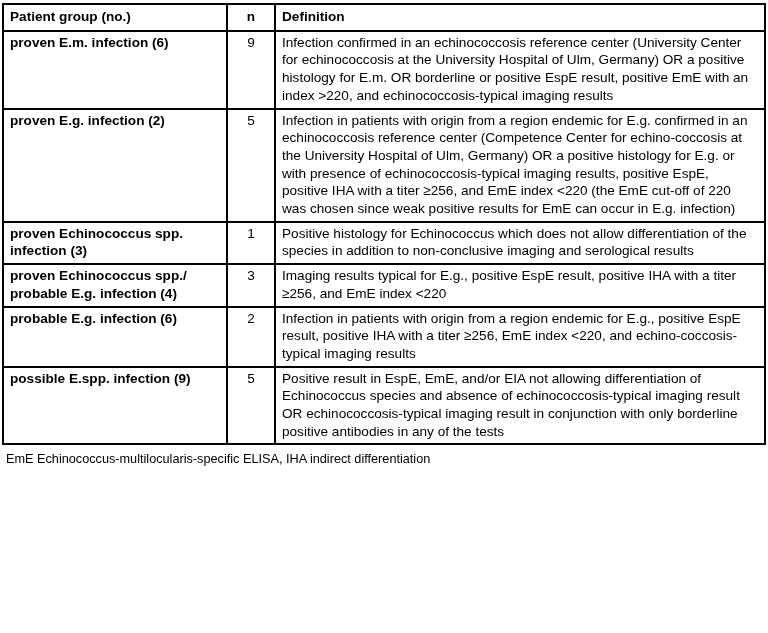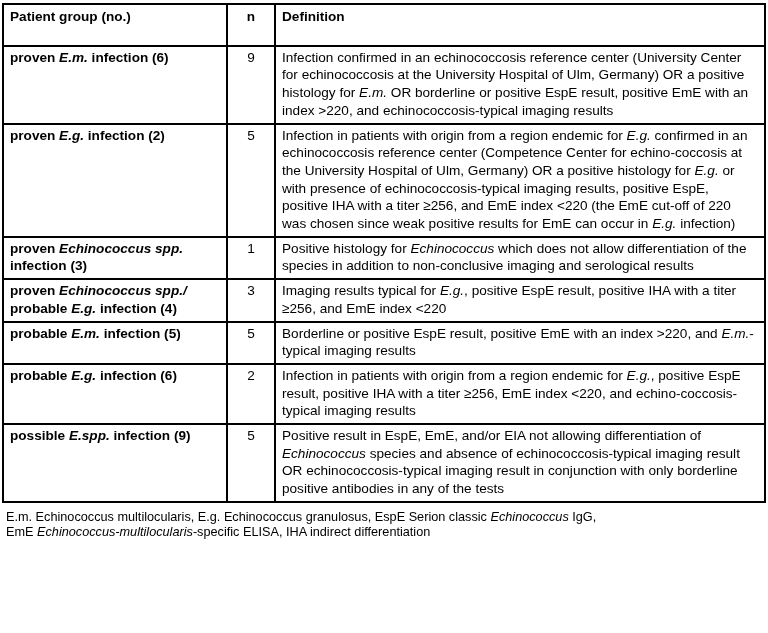--- a/index.html
+++ b/index.html
@@ -22,26 +22,26 @@
     border: 2px solid #000000;
     vertical-align: top;
     font-size: 13.6px;
     line-height: 17.7px;
     padding: 2px 7px 3px 6px;
     text-align: left;
   }
   .pg-table th {
     font-weight: bold;
     padding-top: 3px;
-    padding-bottom: 19px;
+    padding-bottom: 4px;
     margin-top: 8px;
   }
   .tc { text-align: center !important; padding-left: 2px !important; padding-right: 2px !important; }
   .group-cell { font-weight: bold; }
-  .i { font-style: italic; }
+  .i { }
   .footnote {
     margin-top: 7px;
     padding-left: 4px;
     font-size: 12.7px;
     line-height: 15.3px;
   }
 </style>
 </head>
 <body>
 
@@ -74,33 +74,27 @@
         <td class="group-cell"><span>proven </span><span class="i">Echinococcus spp.</span><span> infection (3)</span></td>
         <td class="tc">1</td>
         <td><span>Positive histology for </span><span class="i">Echinococcus</span><span> which does not allow differentiation of the species in addition to non-conclusive imaging and serological results</span></td>
       </tr>
       <tr>
         <td class="group-cell"><span>proven </span><span class="i">Echinococcus spp./</span><span> probable </span><span class="i">E.g.</span><span> infection (4)</span></td>
         <td class="tc">3</td>
         <td><span>Imaging results typical for </span><span class="i">E.g.</span><span>, positive EspE result, positive IHA with a titer ≥256, and EmE index &lt;220</span></td>
       </tr>
       <tr>
-        <td class="group-cell"><span>probable </span><span class="i">E.m.</span><span> infection (5)</span></td>
-        <td class="tc">5</td>
-        <td><span>Borderline or positive EspE result, positive EmE with an index &gt;220, and </span><span class="i">E.m.</span><span>-typical imaging results</span></td>
-      </tr>
-      <tr>
         <td class="group-cell"><span>probable </span><span class="i">E.g.</span><span> infection (6)</span></td>
         <td class="tc">2</td>
         <td><span>Infection in patients with origin from a region endemic for </span><span class="i">E.g.</span><span>, positive EspE result, positive IHA with a titer ≥256, EmE index &lt;220, and echino-coccosis-typical imaging results</span></td>
       </tr>
       <tr>
         <td class="group-cell"><span>possible </span><span class="i">E.spp.</span><span> infection (9)</span></td>
         <td class="tc">5</td>
         <td><span>Positive result in EspE, EmE, and/or EIA not allowing differentiation of </span><span class="i">Echinococcus</span><span> species and absence of echinococcosis-typical imaging result OR echinococcosis-typical imaging result in conjunction with only borderline positive antibodies in any of the tests</span></td>
       </tr>
     </tbody>
   </table>
   <div class="footnote">
-    <div><span>E.m. Echinococcus multilocularis, E.g. Echinococcus granulosus, EspE Serion classic </span><span class="i">Echinococcus</span><span> IgG,</span></div>
     <div><span>EmE </span><span class="i">Echinococcus-multilocularis</span><span>-specific ELISA, IHA indirect differentiation</span></div>
   </div>
 </div>
 
 </body></html>

